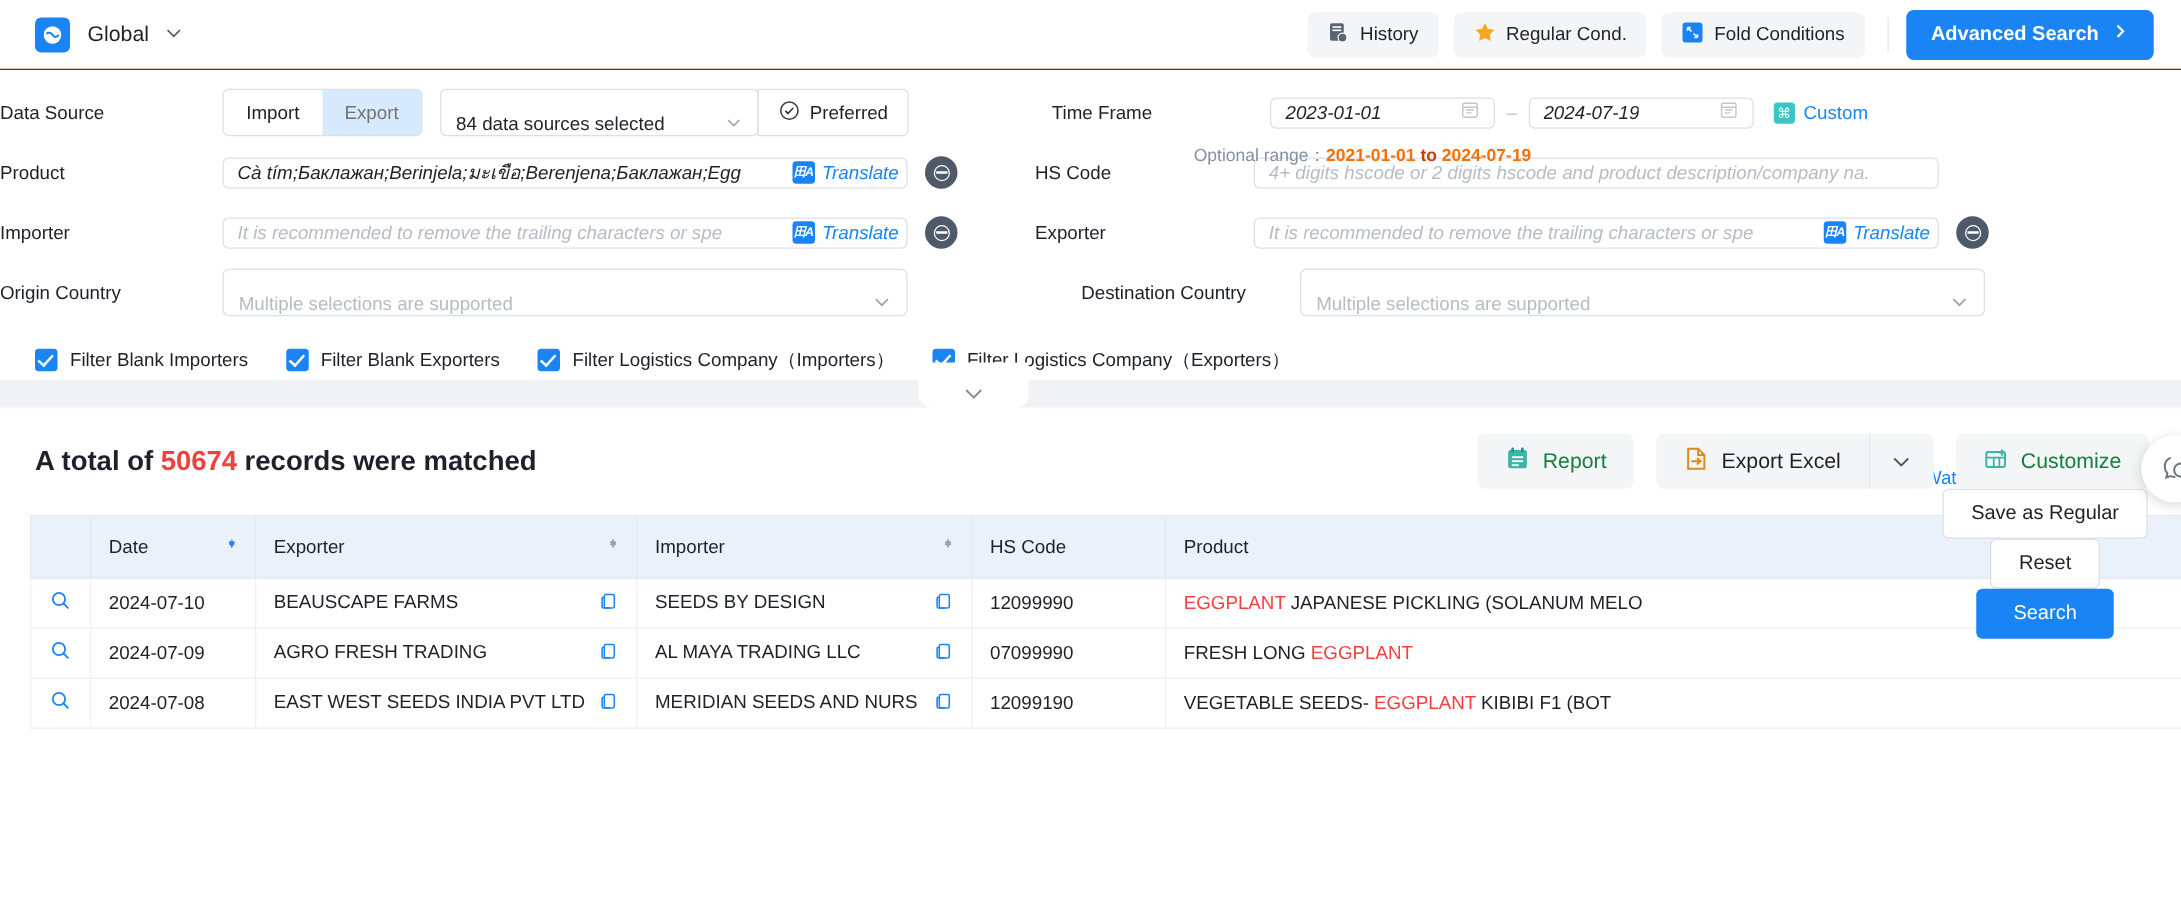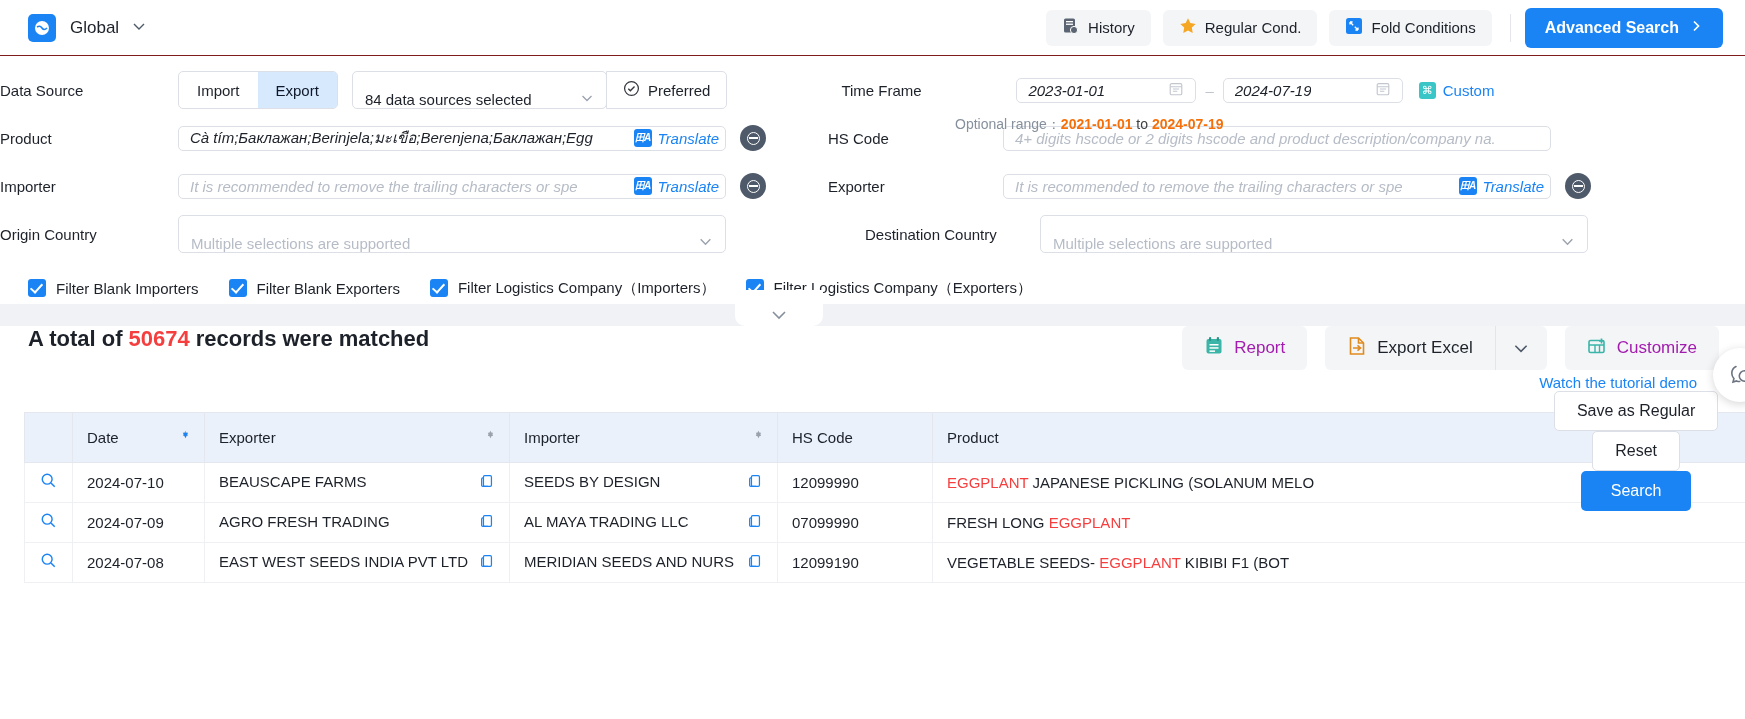--- a/index.html
+++ b/index.html
@@ -40,21 +40,21 @@
     font-size:16px;font-weight:bold;cursor:pointer;white-space:nowrap;
   }
 
   
   .panel{position:relative;background:#fff;padding:10px 0 0 0;}
   .optional-range{
     position:absolute;left:955px;top:60px;font-size:14px;color:#86909c;
     white-space:nowrap;
   }
   .optional-range b{color:#f5700a;font-weight:bold;}
-  .optional-range .to{color:#404040;font-weight:normal;}
+  .optional-range .to{color:#c2410c;font-weight:bold;}
 
   .row{display:flex;align-items:center;height:48px;}
   .lbl{
     font-size:15px;color:#1d2129;text-align:left;
     flex:0 0 auto;padding-right:14px;
   }
   .lbl-left{width:178px;}
   .lbl-right{width:175px;}
 
   .field{
@@ -62,21 +62,21 @@
     display:flex;align-items:center;padding:0 11px;font-size:15px;font-style:italic;
   }
   .field .ph{color:#b6bcc6;white-space:nowrap;overflow:hidden;}
   .field .val{color:#1d2129;white-space:nowrap;overflow:hidden;}
 
   .seg{display:flex;height:38px;border:1px solid #dcdfe6;border-radius:5px;overflow:hidden;}
   .seg div{
     display:flex;align-items:center;justify-content:center;
     padding:0 18px;font-size:15px;color:#1d2129;cursor:pointer;
   }
-  .seg div.active{background:#d7e9fd;color:#0f172a;}
+  .seg div.active{background:#d7e9fd;color:#737373;}
 
   .dd{
     height:38px;border:1px solid #dcdfe6;border-radius:5px;
     display:flex;align-items:flex-end;justify-content:space-between;
     padding:0 12px;font-size:15px;cursor:pointer;
   }
   .dd .t{color:#1d2129;}
   .dd .ph{color:#b6bcc6;}
   .caret{color:#9aa2ad;font-size:13px;margin-left:10px;}
 
@@ -135,27 +135,27 @@
   .foldwrap{position:relative;height:22px;background:#f0f2f5;}
   .foldtab{
     position:absolute;left:735px;top:-14px;width:88px;height:36px;
     background:#fff;border-radius:0 0 10px 10px;
     display:flex;align-items:flex-end;justify-content:center;padding-bottom:4px;
     color:#86909c;font-size:14px;cursor:pointer;
   }
 
   
   .results{background:#fff;padding:0;}
-  .rhead{display:flex;height:86px;padding:0 26px 0 28px;position:relative;}
+  .rhead{display:flex;align-items:center;height:86px;padding:0 26px 0 28px;position:relative;}
   .rtitle{font-size:22px;font-weight:bold;color:#1d2129;white-space:nowrap;}
   .rtitle .num{color:#f53f3f;margin:0 6px;}
   .rspacer{flex:1 1 auto;}
   .rbtn{
     height:44px;display:flex;align-items:center;gap:10px;padding:0 22px;
-    border-radius:6px;background:#f4f5f7;font-size:17px;color:#a21caf;
+    border-radius:6px;background:#f4f5f7;font-size:17px;color:#15803d;
     cursor:pointer;margin-left:18px;white-space:nowrap;
   }
   .splitbtn{display:flex;margin-left:18px;}
   .splitbtn .m{
     height:44px;display:flex;align-items:center;gap:10px;padding:0 22px;
     border-radius:6px 0 0 6px;background:#f4f5f7;font-size:17px;color:#1d2129;cursor:pointer;
   }
   .splitbtn .d{
     height:44px;width:52px;display:flex;align-items:center;justify-content:center;
     border-radius:0 6px 6px 0;background:#f4f5f7;border-left:1px solid #e3e5e9;

